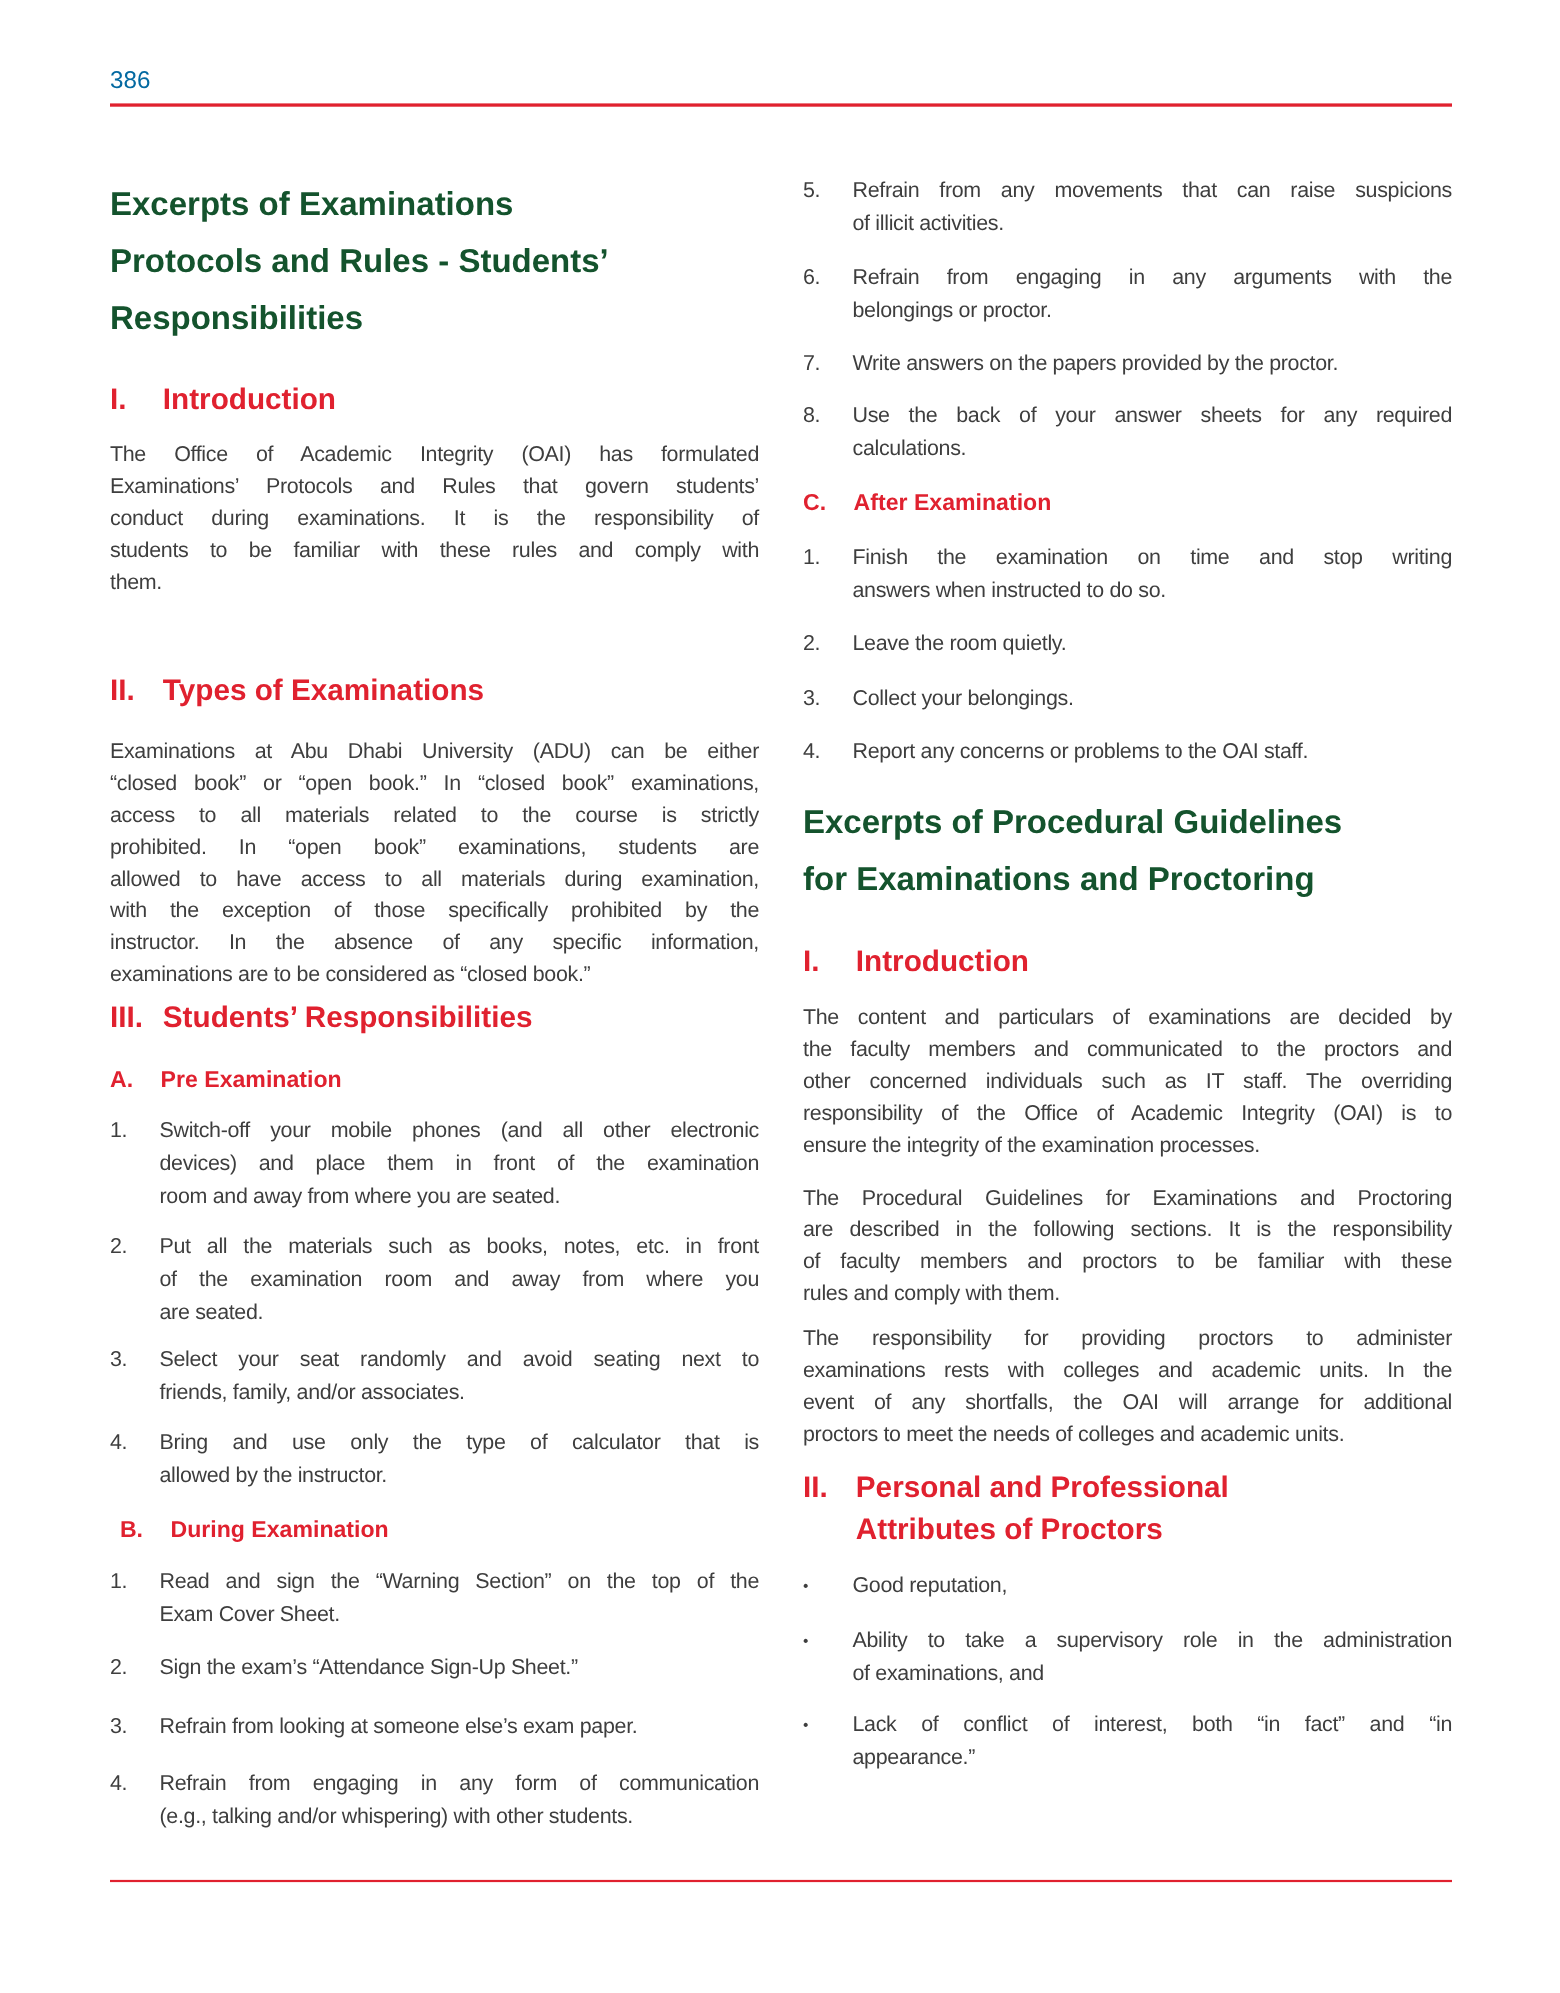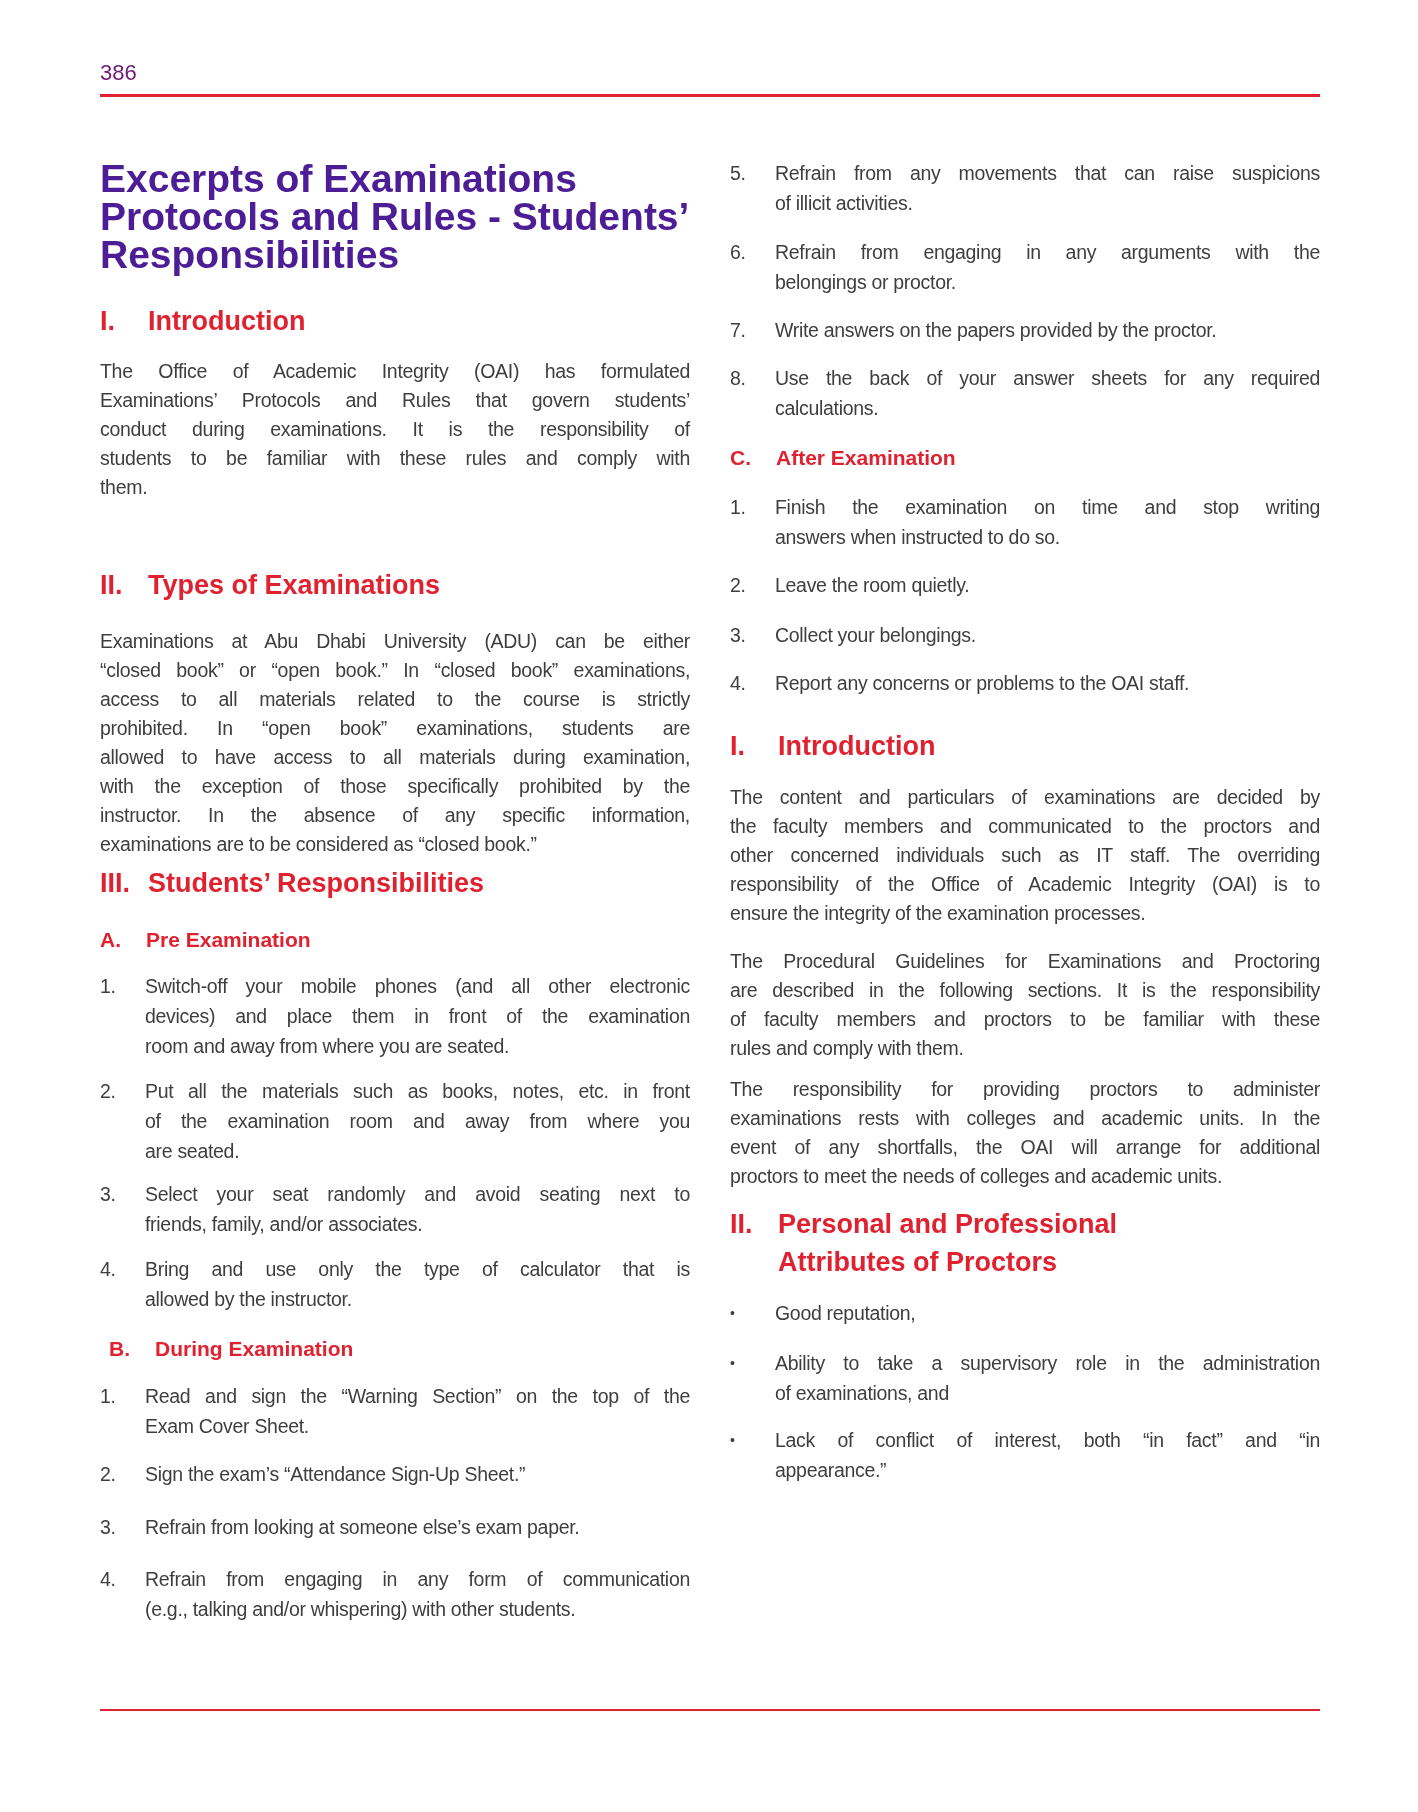--- a/index.html
+++ b/index.html
@@ -1,29 +1,29 @@
 <!DOCTYPE html>
 <html><head>
 <meta charset="utf-8">
 <style>
   html,body{margin:0;padding:0;background:#ffffff}
   .page{position:relative;width:1418px;height:1812px;background:#fff;overflow:hidden;
         font-family:"Liberation Sans",sans-serif;color:#3e3e3e;}
-  .pagenum{position:absolute;left:100px;top:60px;font-size:22px;line-height:26px;color:#701a75}
+  .pagenum{position:absolute;left:100px;top:60px;font-size:22px;line-height:26px;color:#0369a1}
   .rule-top{position:absolute;left:100px;top:94px;width:1220px;height:3px;background:#e0212f}
   .rule-bottom{position:absolute;left:100px;top:1709px;width:1220px;height:2px;background:#e0212f}
   .footer{position:absolute;left:100px;top:1818px;font-size:22px;line-height:30px;color:#21395f;white-space:nowrap}
   .footer .sep{margin:0 9px;color:#21395f}
   .footer .cat{color:#e0212f}
 
   .col{position:absolute;top:0;width:590px}
   .col-left{left:100px}
   .col-right{left:730px}
 
-  .doc-title{font-size:39px;line-height:38px;font-weight:700;color:#4c1d95;white-space:pre-line}
+  .doc-title{font-size:30px;line-height:52px;font-weight:700;color:#14532d;white-space:pre-line}
   .h-sec{display:flex;font-size:27px;line-height:36px;font-weight:700;color:#e0212f}
   .h-sec .rn{flex:0 0 48px}
   .h-sec .ht{flex:1;white-space:pre-line}
   .h-sec.tall{line-height:38px}
   .h-sub{display:flex;font-size:21px;line-height:28px;font-weight:700;color:#e0212f}
   .h-sub .sl{flex:0 0 46px}
   .h-sub.indent{padding-left:9px}
 
   .para{font-size:19.5px;letter-spacing:-0.3px}
   .para .pbody{text-align:justify;text-align-last:justify;white-space:pre-line;line-height:29px}
@@ -211,20 +211,22 @@
       </span>
     </div>
     <div class="item" style="margin-top:18px">
       <span class="inum">4.</span>
       <span class="itxt">
         <div class="pbody"></div>
         <div class="ptail">Report any concerns or problems to the OAI staff.</div>
       </span>
     </div>
 
+    <div class="doc-title" style="margin-top:24px">Excerpts of Procedural Guidelines
+for Examinations and Proctoring</div>
 
     <div class="h-sec" style="margin-top:30px">
       <span class="rn">I.</span>
       <span class="ht">Introduction</span>
     </div>
 
     <div class="para" style="margin-top:19px">
       <div class="pbody">The content and particulars of examinations are decided by
 the faculty members and communicated to the proctors and
 other concerned individuals such as IT staff. The overriding

